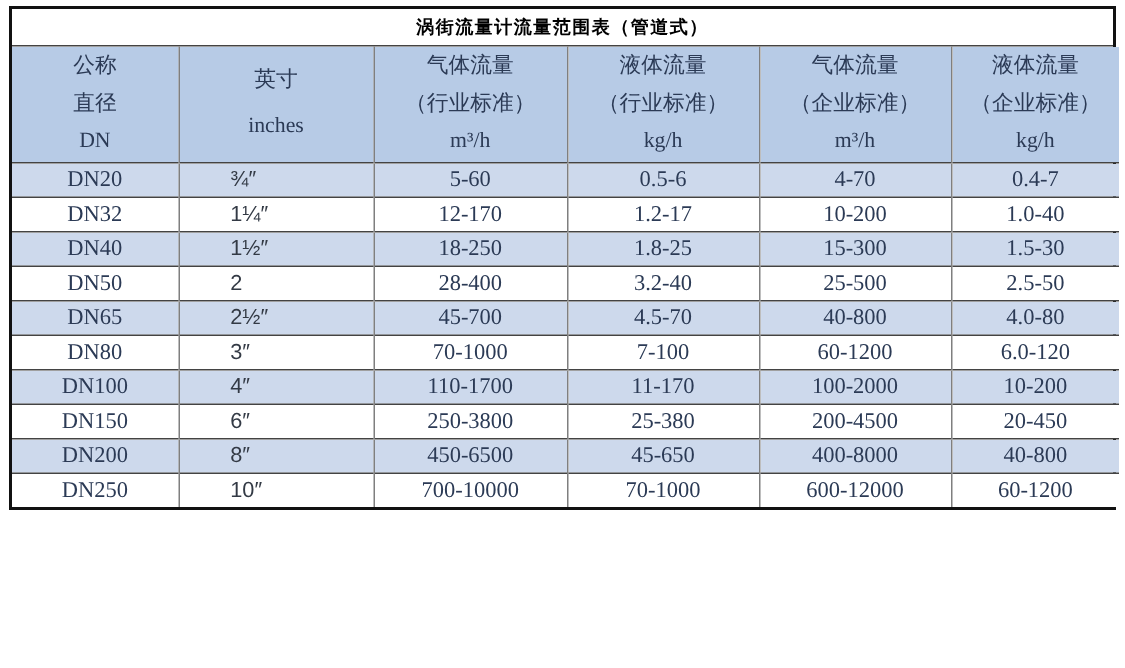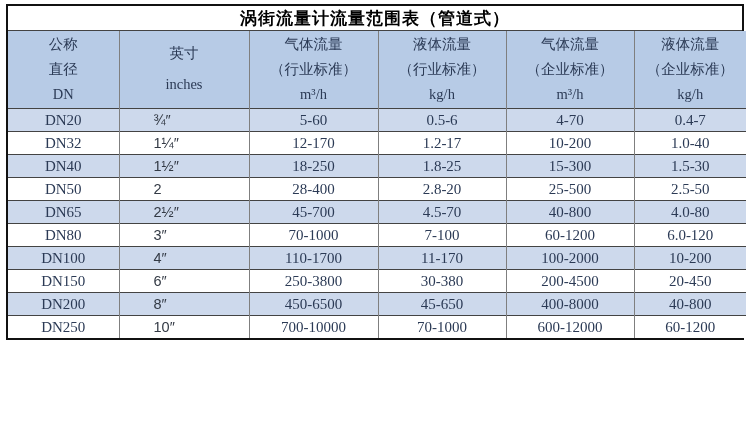--- a/index.html
+++ b/index.html
@@ -22,21 +22,21 @@
     width:738px;
     margin:4px 0 0 6px;
     border:2px solid var(--border-outer);
     background:var(--white-bg);
   }
   .title-bar{
     height:25px;
     display:flex;align-items:center;justify-content:center;
     background:var(--white-bg);
     border-bottom:1px solid var(--border-h);
-    font-size:17px;font-weight:bold;color:var(--title-text);
+    font-size:12px;font-weight:bold;color:var(--title-text);
     letter-spacing:1px;
   }
   table{
     width:100%;
     border-collapse:collapse;
     table-layout:fixed;
   }
   col.c1{width:111px;} col.c2{width:130px;} col.c3{width:129px;}
   col.c4{width:128px;} col.c5{width:128px;} col.c6{width:112px;}
   th,td{
@@ -143,21 +143,21 @@
           <td>1½″</td>
           <td>18-250</td>
           <td>1.8-25</td>
           <td>15-300</td>
           <td>1.5-30</td>
         </tr>
         <tr>
           <td>DN50</td>
           <td>2</td>
           <td>28-400</td>
-          <td>2.8-20</td>
+          <td>3.2-40</td>
           <td>25-500</td>
           <td>2.5-50</td>
         </tr>
         <tr>
           <td>DN65</td>
           <td>2½″</td>
           <td>45-700</td>
           <td>4.5-70</td>
           <td>40-800</td>
           <td>4.0-80</td>
@@ -175,21 +175,21 @@
           <td>4″</td>
           <td>110-1700</td>
           <td>11-170</td>
           <td>100-2000</td>
           <td>10-200</td>
         </tr>
         <tr>
           <td>DN150</td>
           <td>6″</td>
           <td>250-3800</td>
-          <td>30-380</td>
+          <td>25-380</td>
           <td>200-4500</td>
           <td>20-450</td>
         </tr>
         <tr>
           <td>DN200</td>
           <td>8″</td>
           <td>450-6500</td>
           <td>45-650</td>
           <td>400-8000</td>
           <td>40-800</td>

